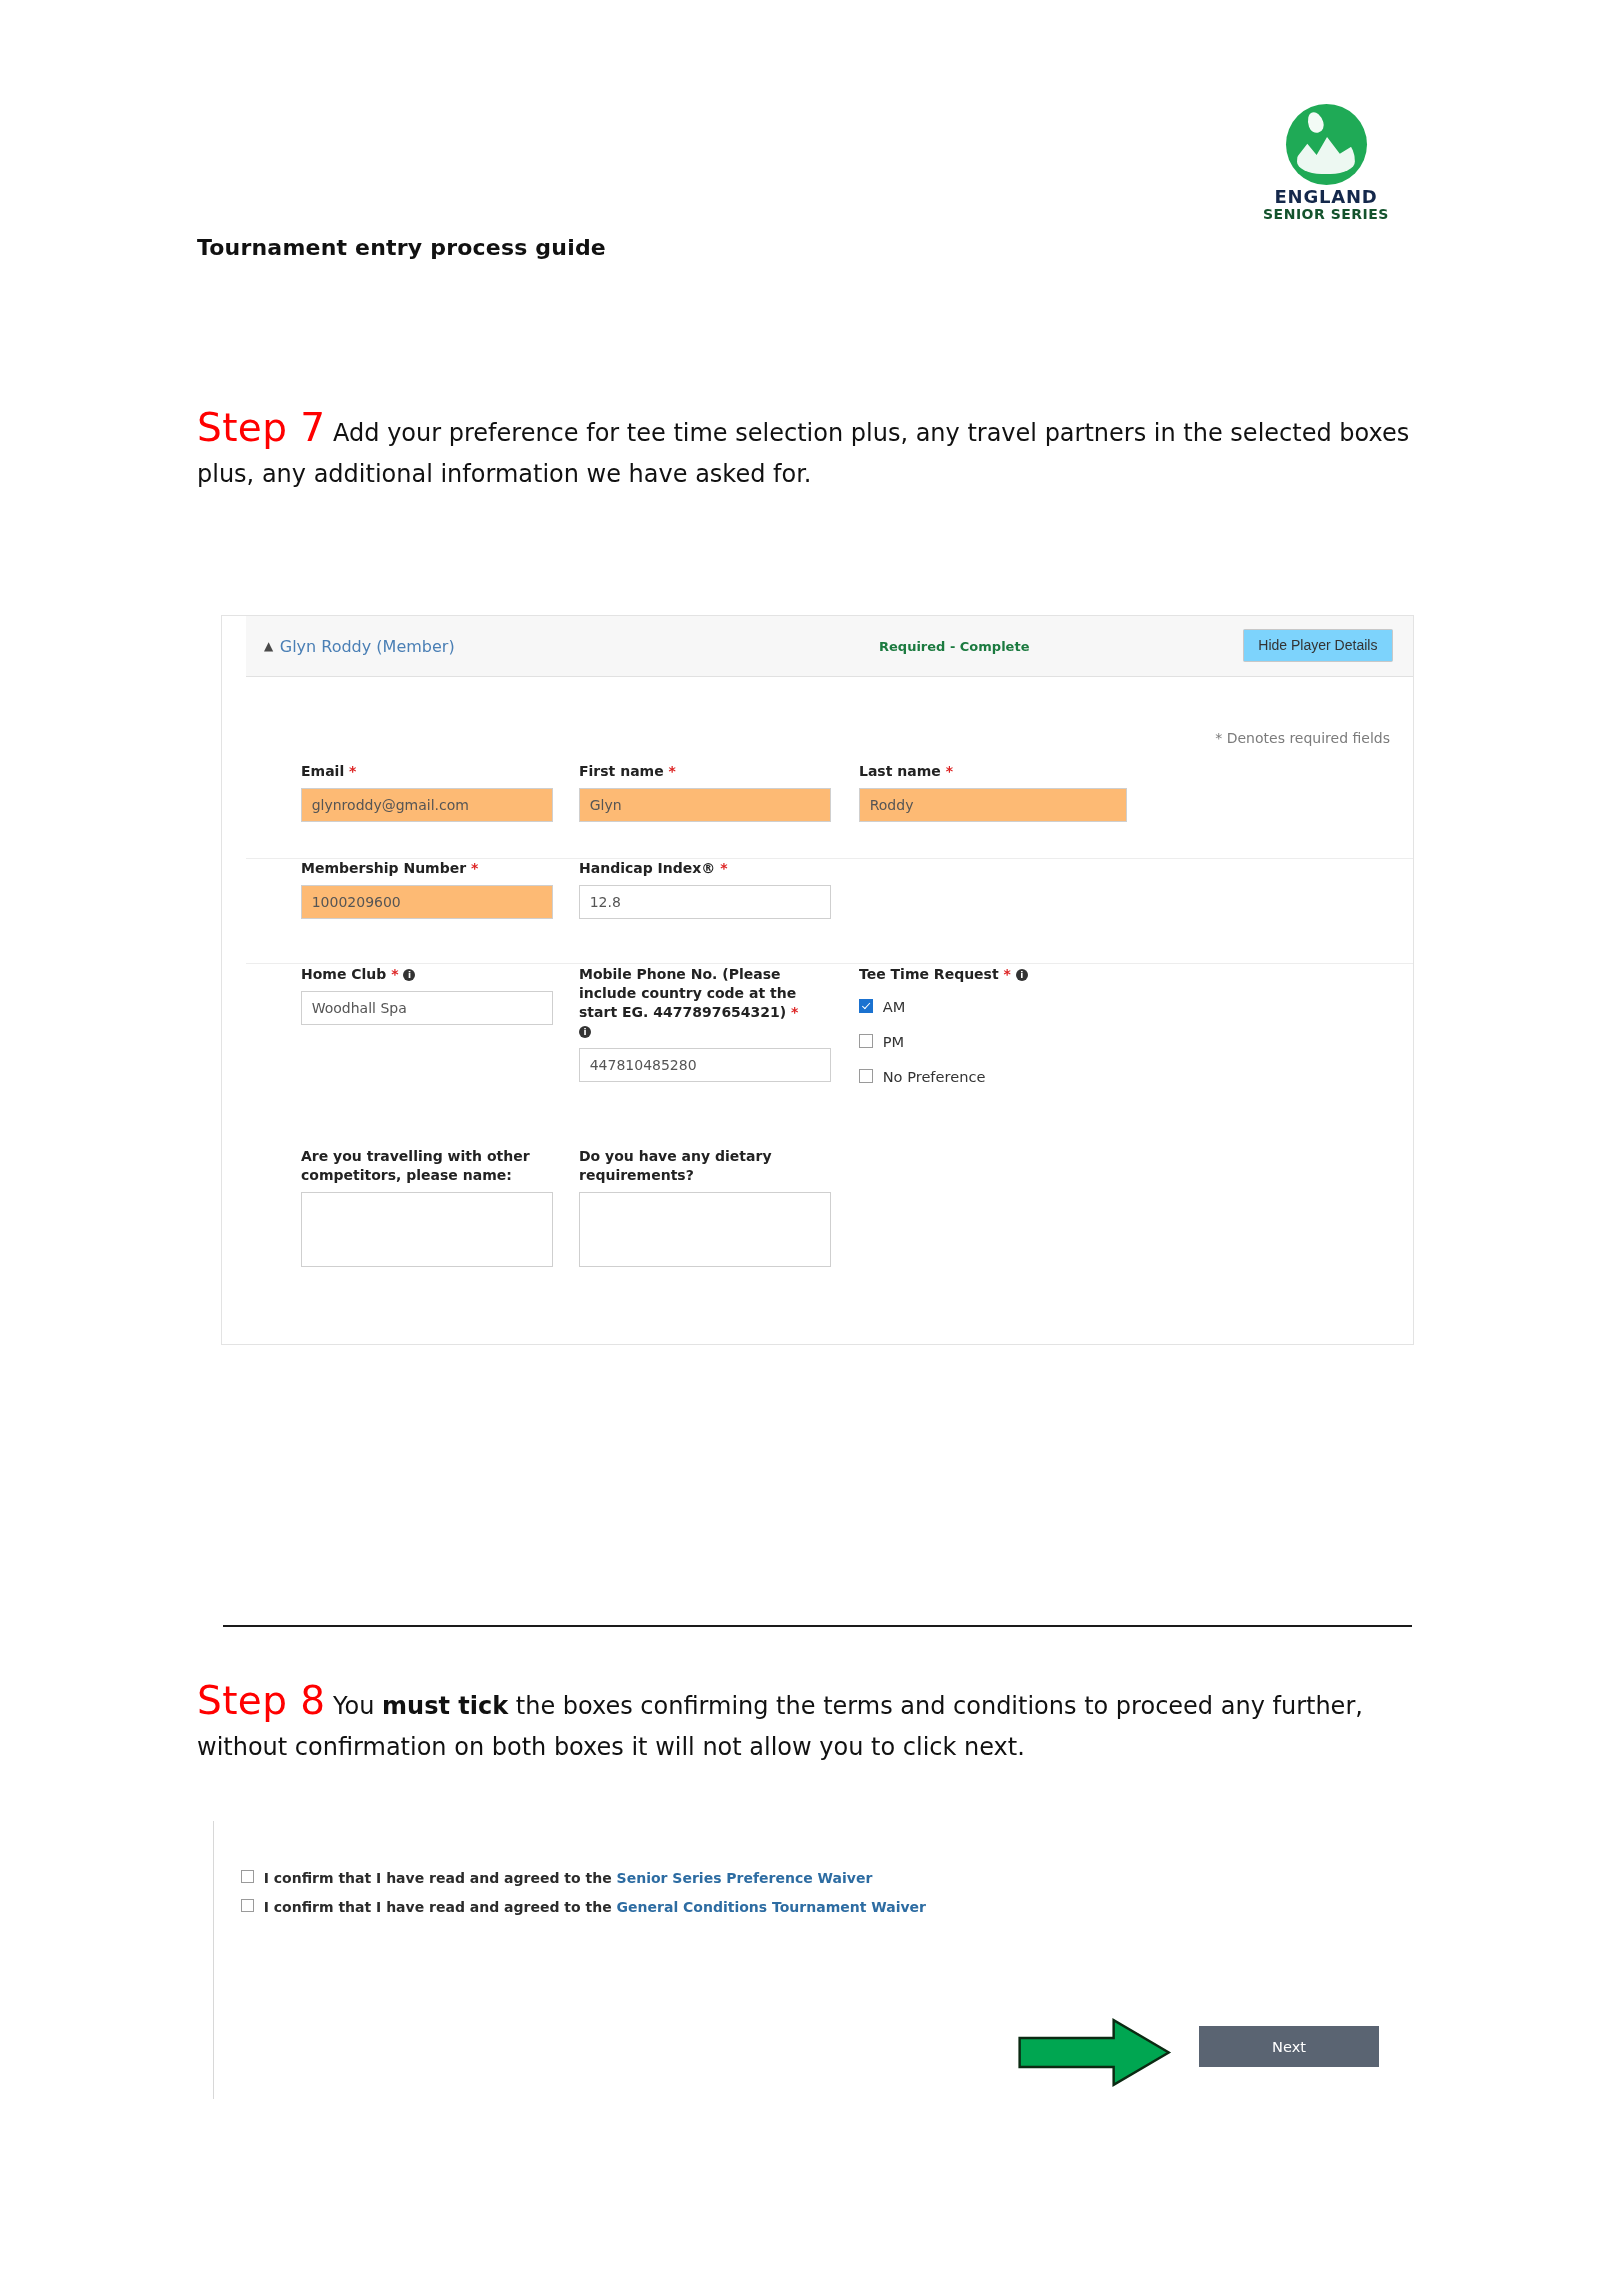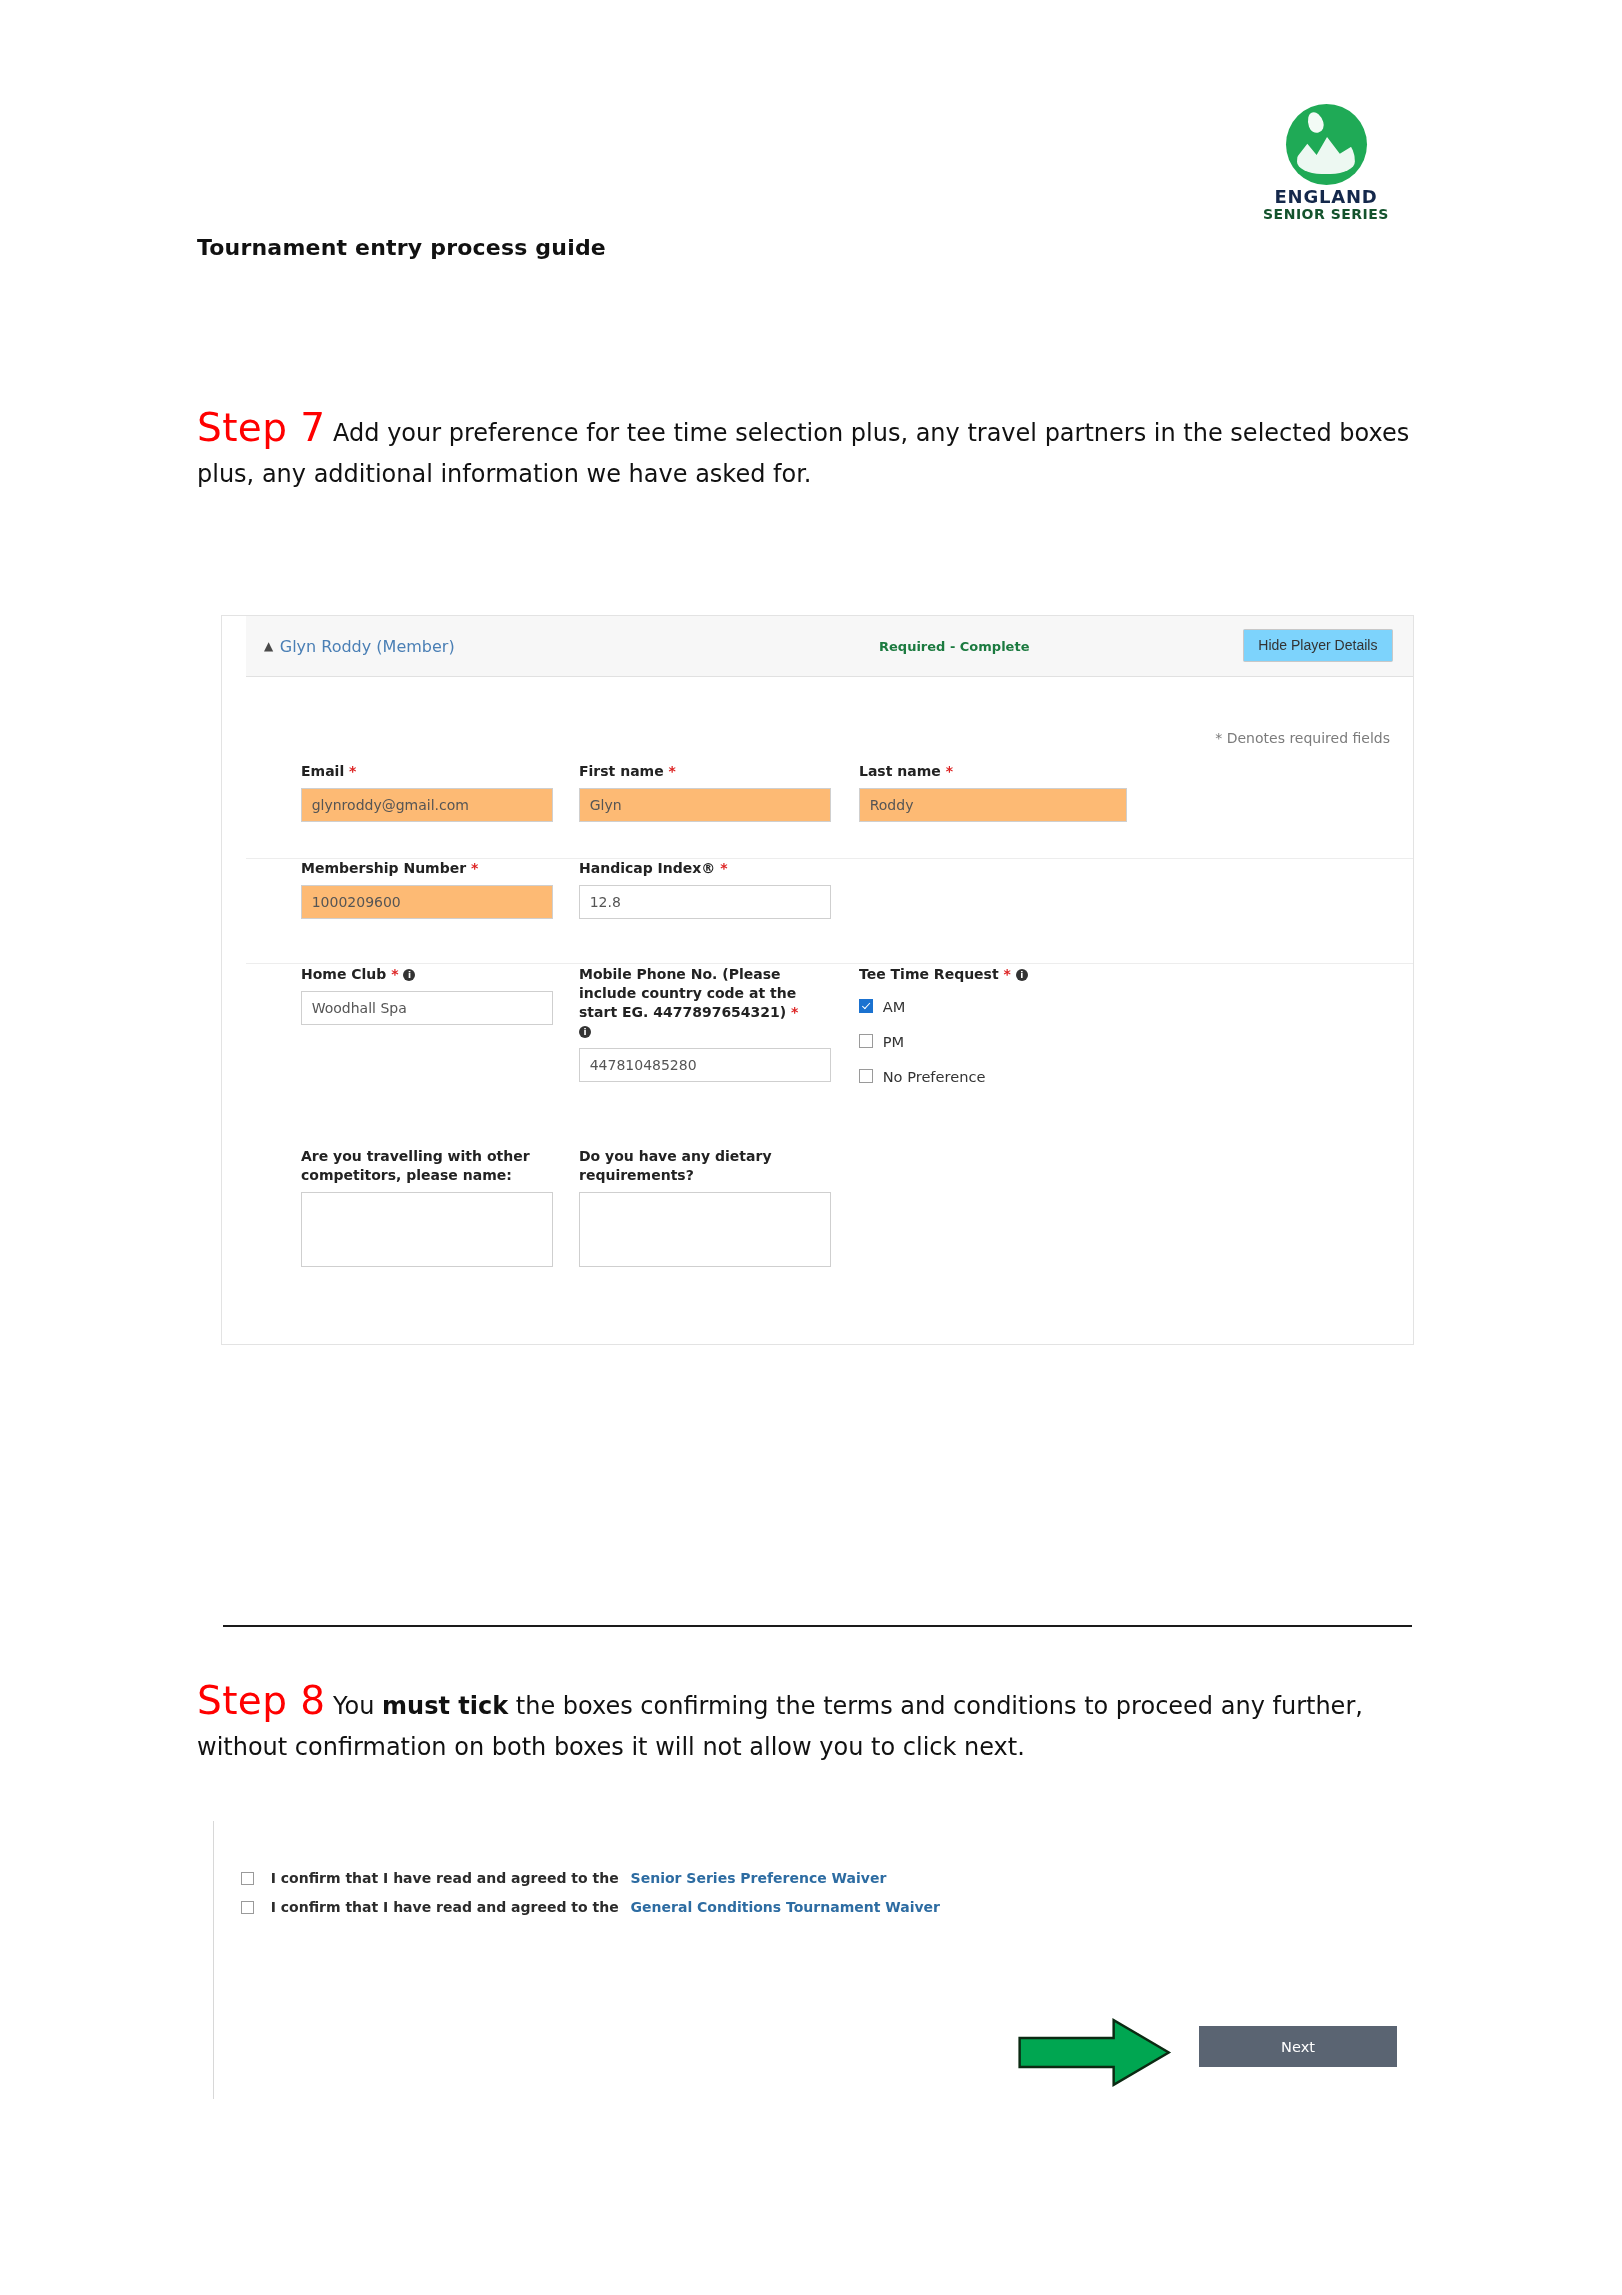--- a/index.html
+++ b/index.html
@@ -294,39 +294,37 @@
     width: 0.8px; height: 278px;
     background: #d8d8d8;
   }
   .terms {
     position: absolute;
     left: 28px;
     top: 49px;
   }
   .term-row {
     display: flex;
-    align-items: center;
     margin-bottom: 13px;
     font-size: 14px;
     color: #2b2b2b;
     font-weight: bold;
-    gap: 7px;
   }
   .term-row .cbox { width: 13px; height: 13px; margin-right: 9.7px; }
   .term-link {
     color: #2d6ca2;
     font-weight: bold;
     margin-left: 4.9px;
     text-decoration: none;
   }
   .next-btn {
     position: absolute;
     left: 986px;
     top: 205px;
-    width: 198px;
+    width: 180px;
     height: 41px;
     background: #5a6472;
     color: #ffffff;
     font-size: 14.6px;
     display: flex;
     align-items: center;
     justify-content: center;
     border: none;
     cursor: pointer;
     font-family: "DejaVu Sans", sans-serif;

